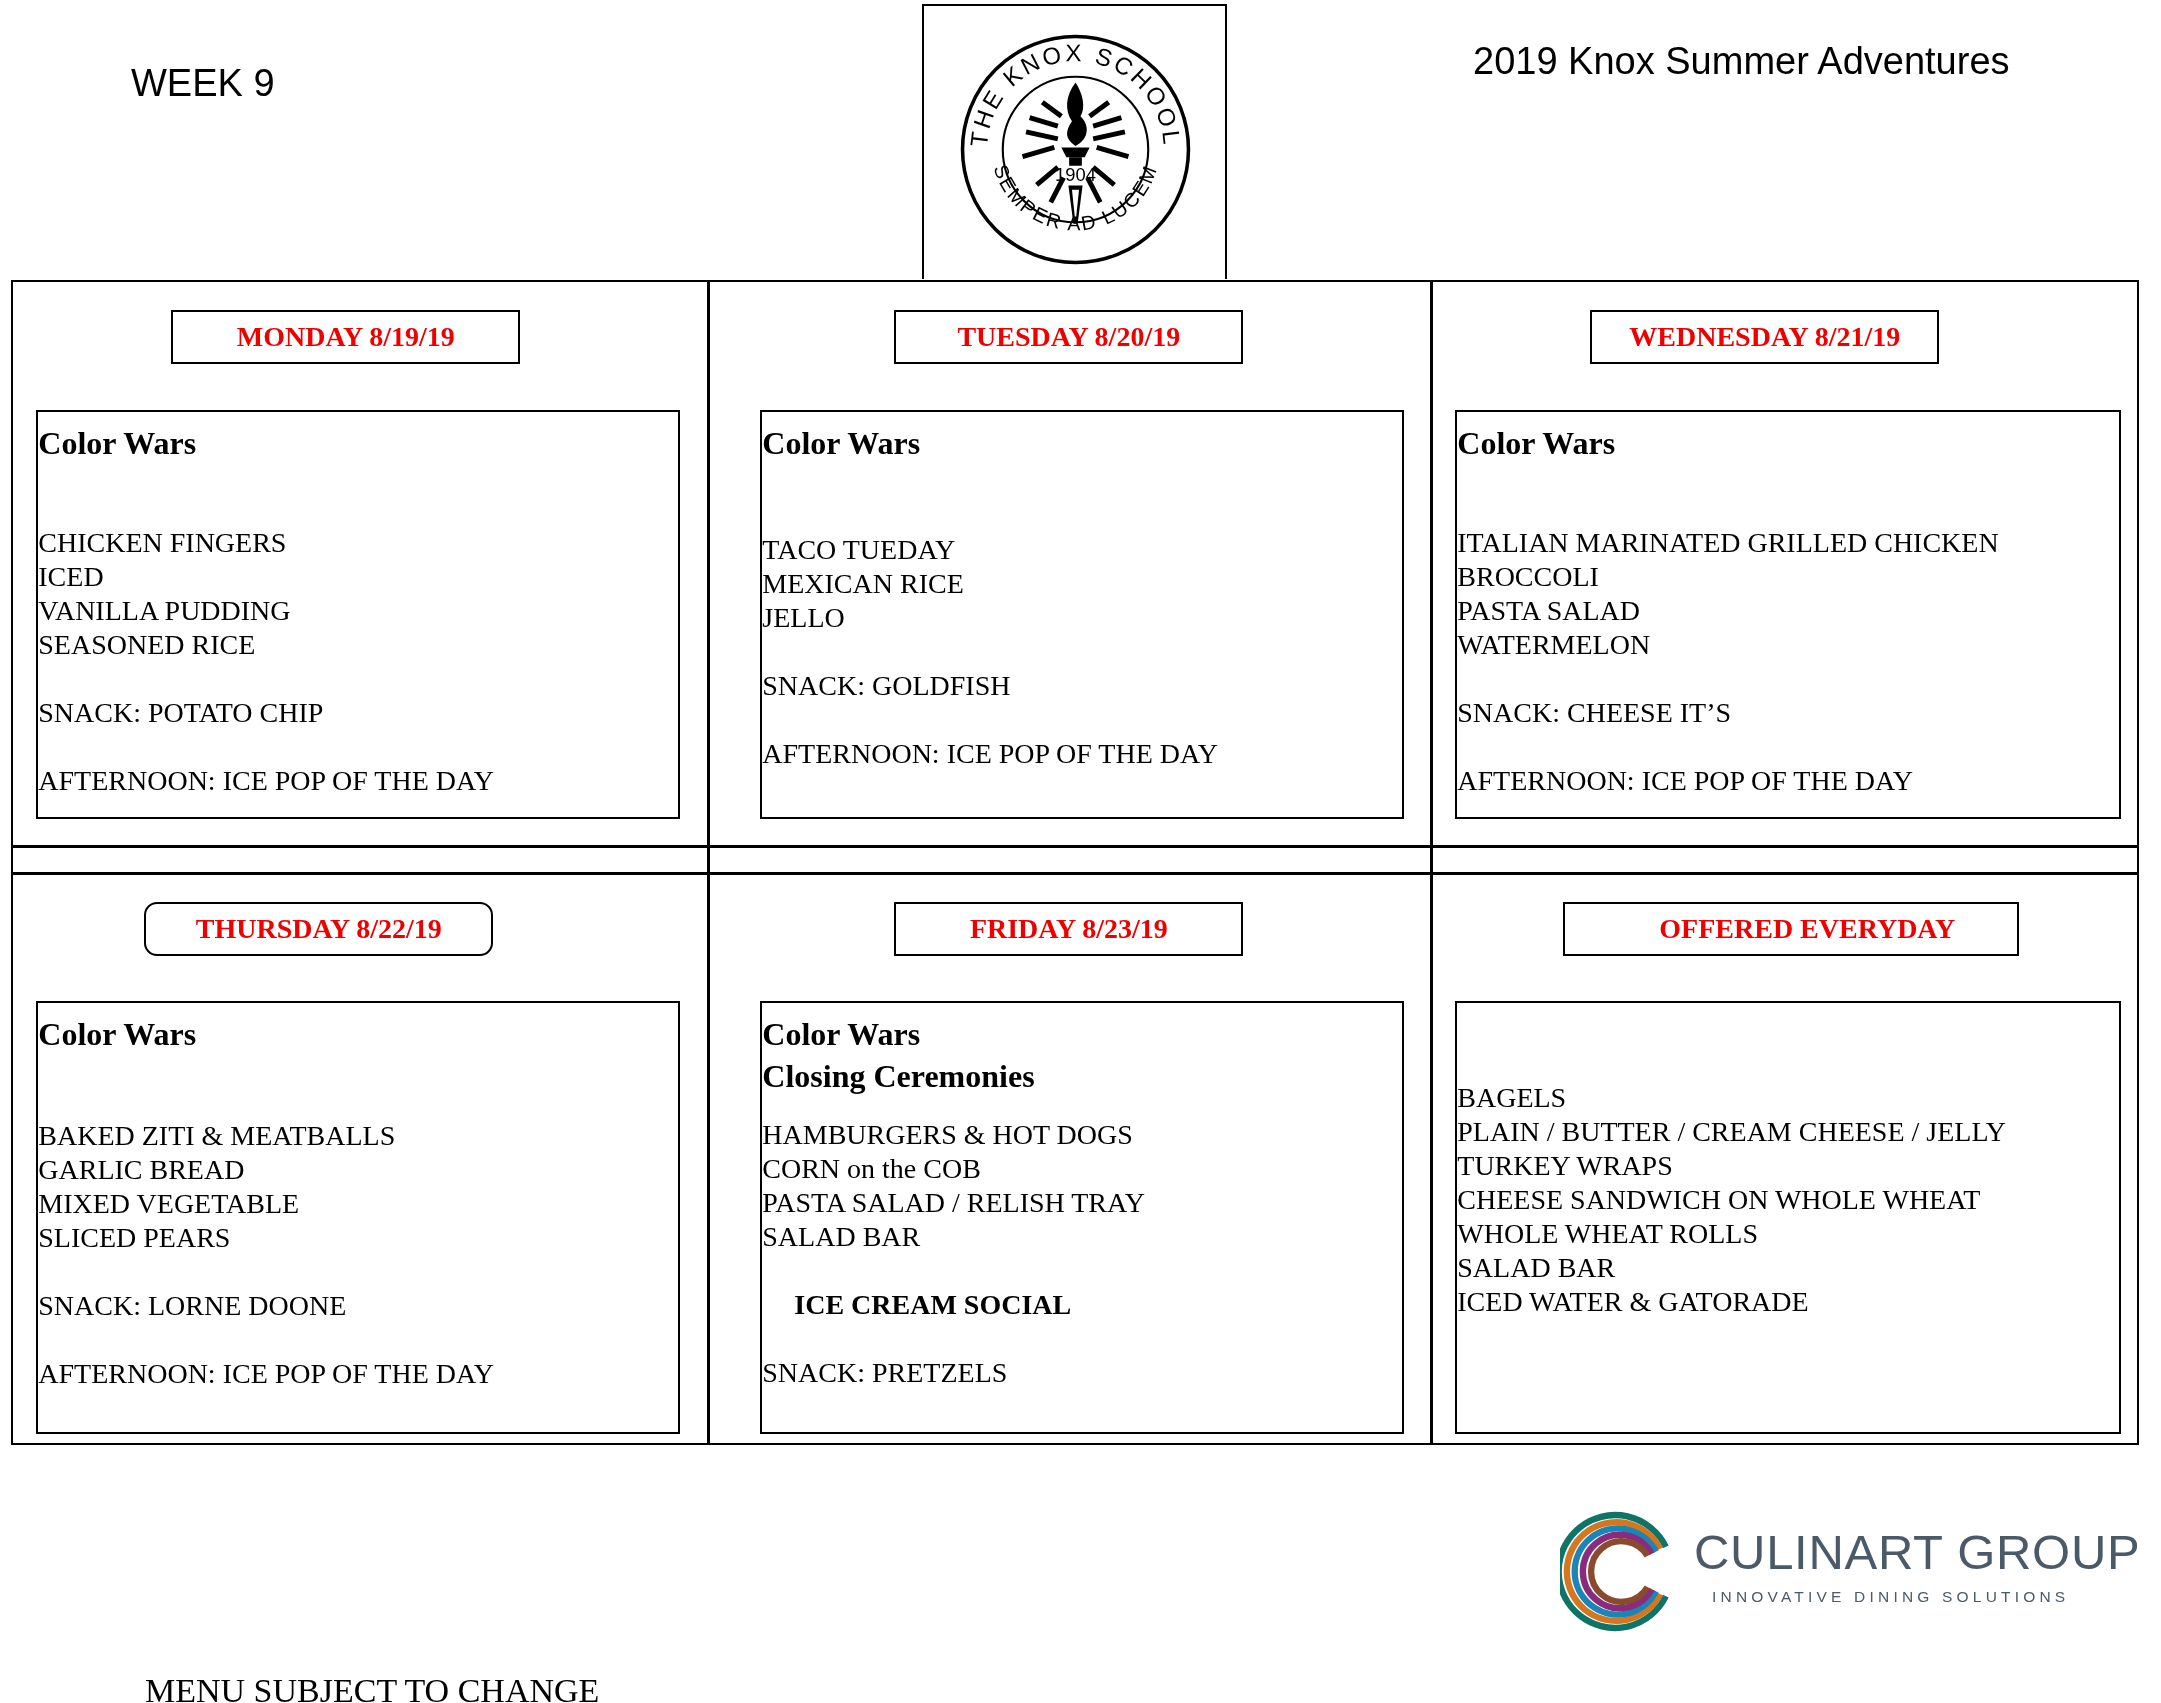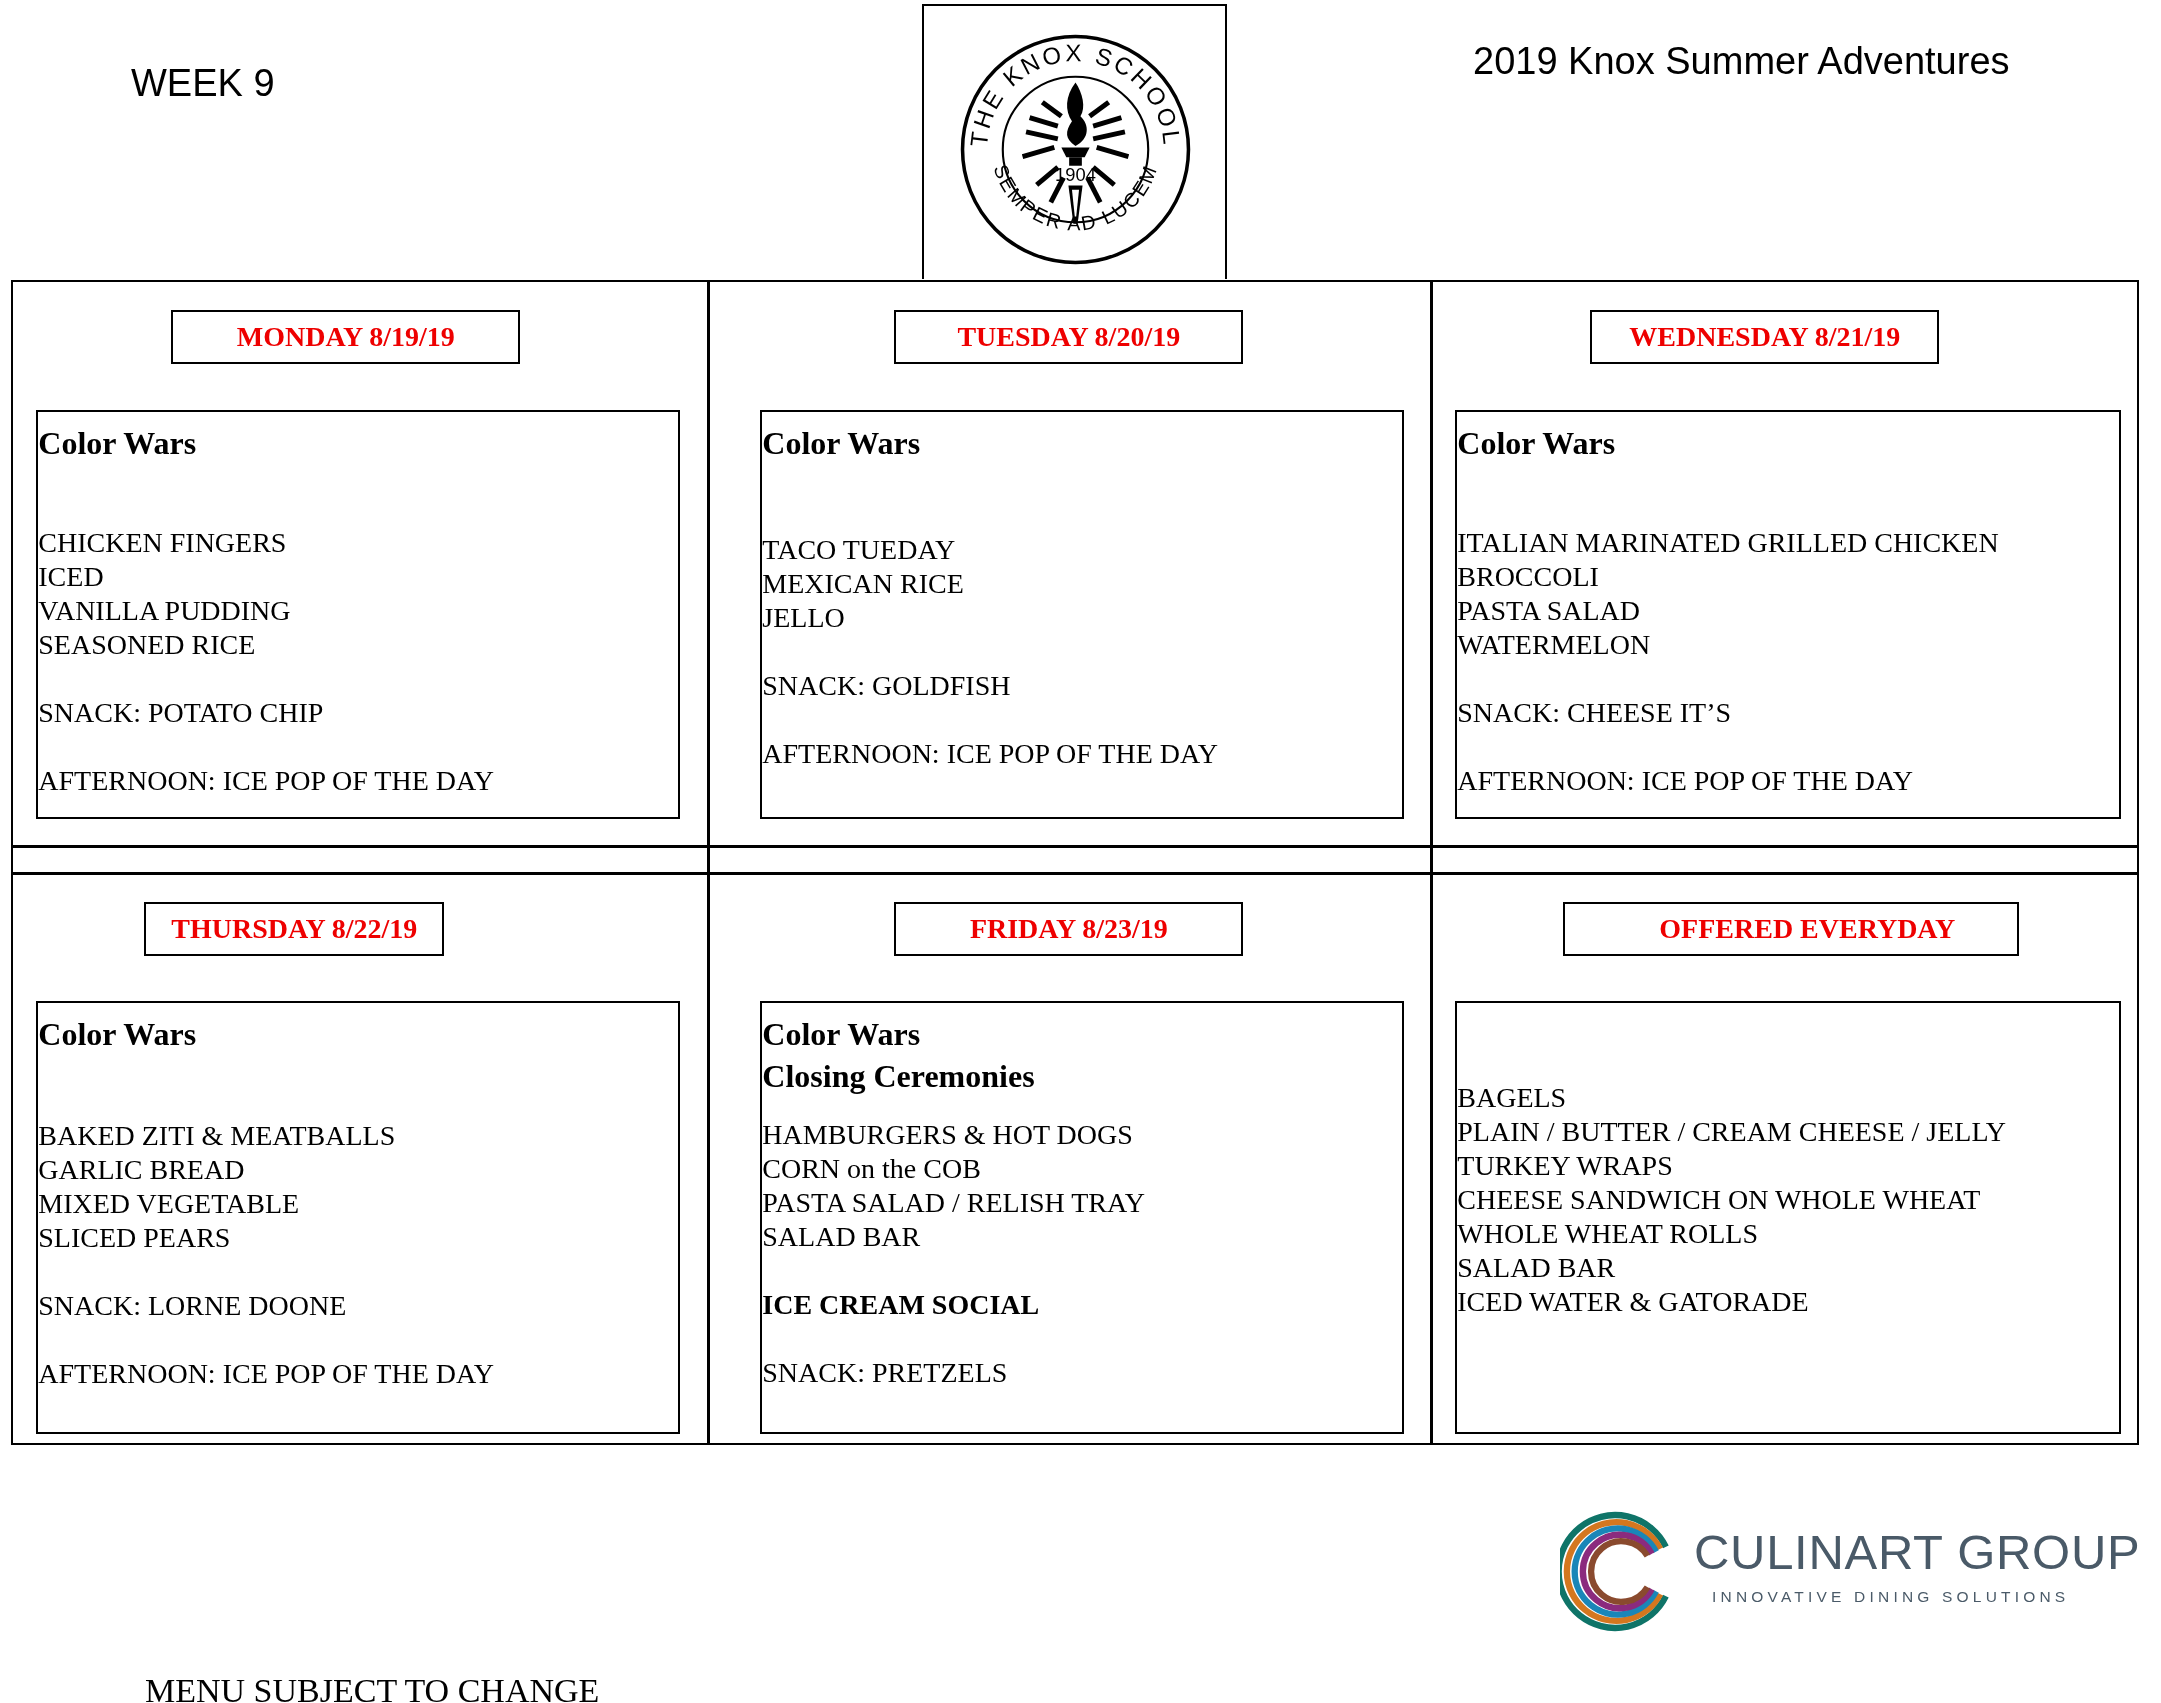--- a/index.html
+++ b/index.html
@@ -10,21 +10,21 @@
   #title { left: 1473px; top: 40px; }
   #logo-box { left: 922px; top: 4.2px; width: 305px; height: 275px; border: 2.1px solid #000; border-bottom: none; box-sizing: border-box; }
   #knox-seal { position: absolute; left: 35px; top: 27px; width: 233px; height: 233px; }
   #grid { left: 11.3px; top: 280px; width: 2128px; height: 1165px; border: 2.8px solid #000; box-sizing: border-box; }
   .vline { position: absolute; width: 2.8px; background: #000; top: 0; bottom: 0; }
   .hline { position: absolute; height: 2.8px; background: #000; left: 0; right: 0; }
   .day-label { position: absolute; height: 54px; border: 2.1px solid #000; box-sizing: border-box; display: flex; align-items: center; justify-content: center; color: #ee0000; font-weight: bold; font-size: 28px; font-family: "Liberation Serif", serif; white-space: nowrap; }
   .menu-box { position: absolute; border: 2.1px solid #000; box-sizing: border-box; text-align: left; font-size: 28px; line-height: 34px; }
   .menu-title { font-weight: bold; font-size: 32px; line-height: 42px; }
   .menu-box .gap { height: 34px; }
-  .menu-box .bold { font-weight: bold; }
+  .menu-box .bold { font-weight: bold; padding-left: 32px; }
   #footer { left: 145px; top: 1672px; font-size: 34px; font-family: "Liberation Serif", serif; }
   #culinart { left: 1560px; top: 1508px; width: 508px; height: 127px; }
   .ca-name { position: absolute; left: 134px; top: 15.5px; font-family: "Liberation Sans", sans-serif; font-size: 49px; color: #4a5a68; letter-spacing: 0.7px; white-space: nowrap; }
   .ca-tag { position: absolute; left: 152px; top: 80px; font-family: "Liberation Sans", sans-serif; font-size: 15.5px; color: #4a5a68; letter-spacing: 4.2px; white-space: nowrap; text-align: right; }
 </style>
 </head>
 <body>
 
 <div class="abs hdr-sans" id="week">WEEK 9</div>
 <div class="abs hdr-sans" id="title">2019 Knox Summer Adventures</div>
@@ -110,21 +110,21 @@
     <div>ITALIAN MARINATED GRILLED CHICKEN</div>
     <div>BROCCOLI</div>
     <div>PASTA SALAD</div>
     <div>WATERMELON</div>
     <div class="gap"></div>
     <div>SNACK: CHEESE IT’S</div>
     <div class="gap"></div>
     <div>AFTERNOON: ICE POP OF THE DAY</div>
   </div>
 
-  <div class="day-label" style="left:131px; top:620px; width:300px;">THURSDAY 8/22/19</div>
+  <div class="day-label" style="left:131px; top:620px; width:349px;border-radius:13px;">THURSDAY 8/22/19</div>
   <div class="menu-box" style="left:23px; top:719px; width:644px; height:433px;">
     <div class="menu-title" style="margin-top:10px;">Color Wars</div>
     <div style="height:64px;"></div>
     <div>BAKED ZITI &amp; MEATBALLS</div>
     <div>GARLIC BREAD</div>
     <div>MIXED VEGETABLE</div>
     <div>SLICED PEARS</div>
     <div class="gap"></div>
     <div>SNACK: LORNE DOONE</div>
     <div class="gap"></div>

